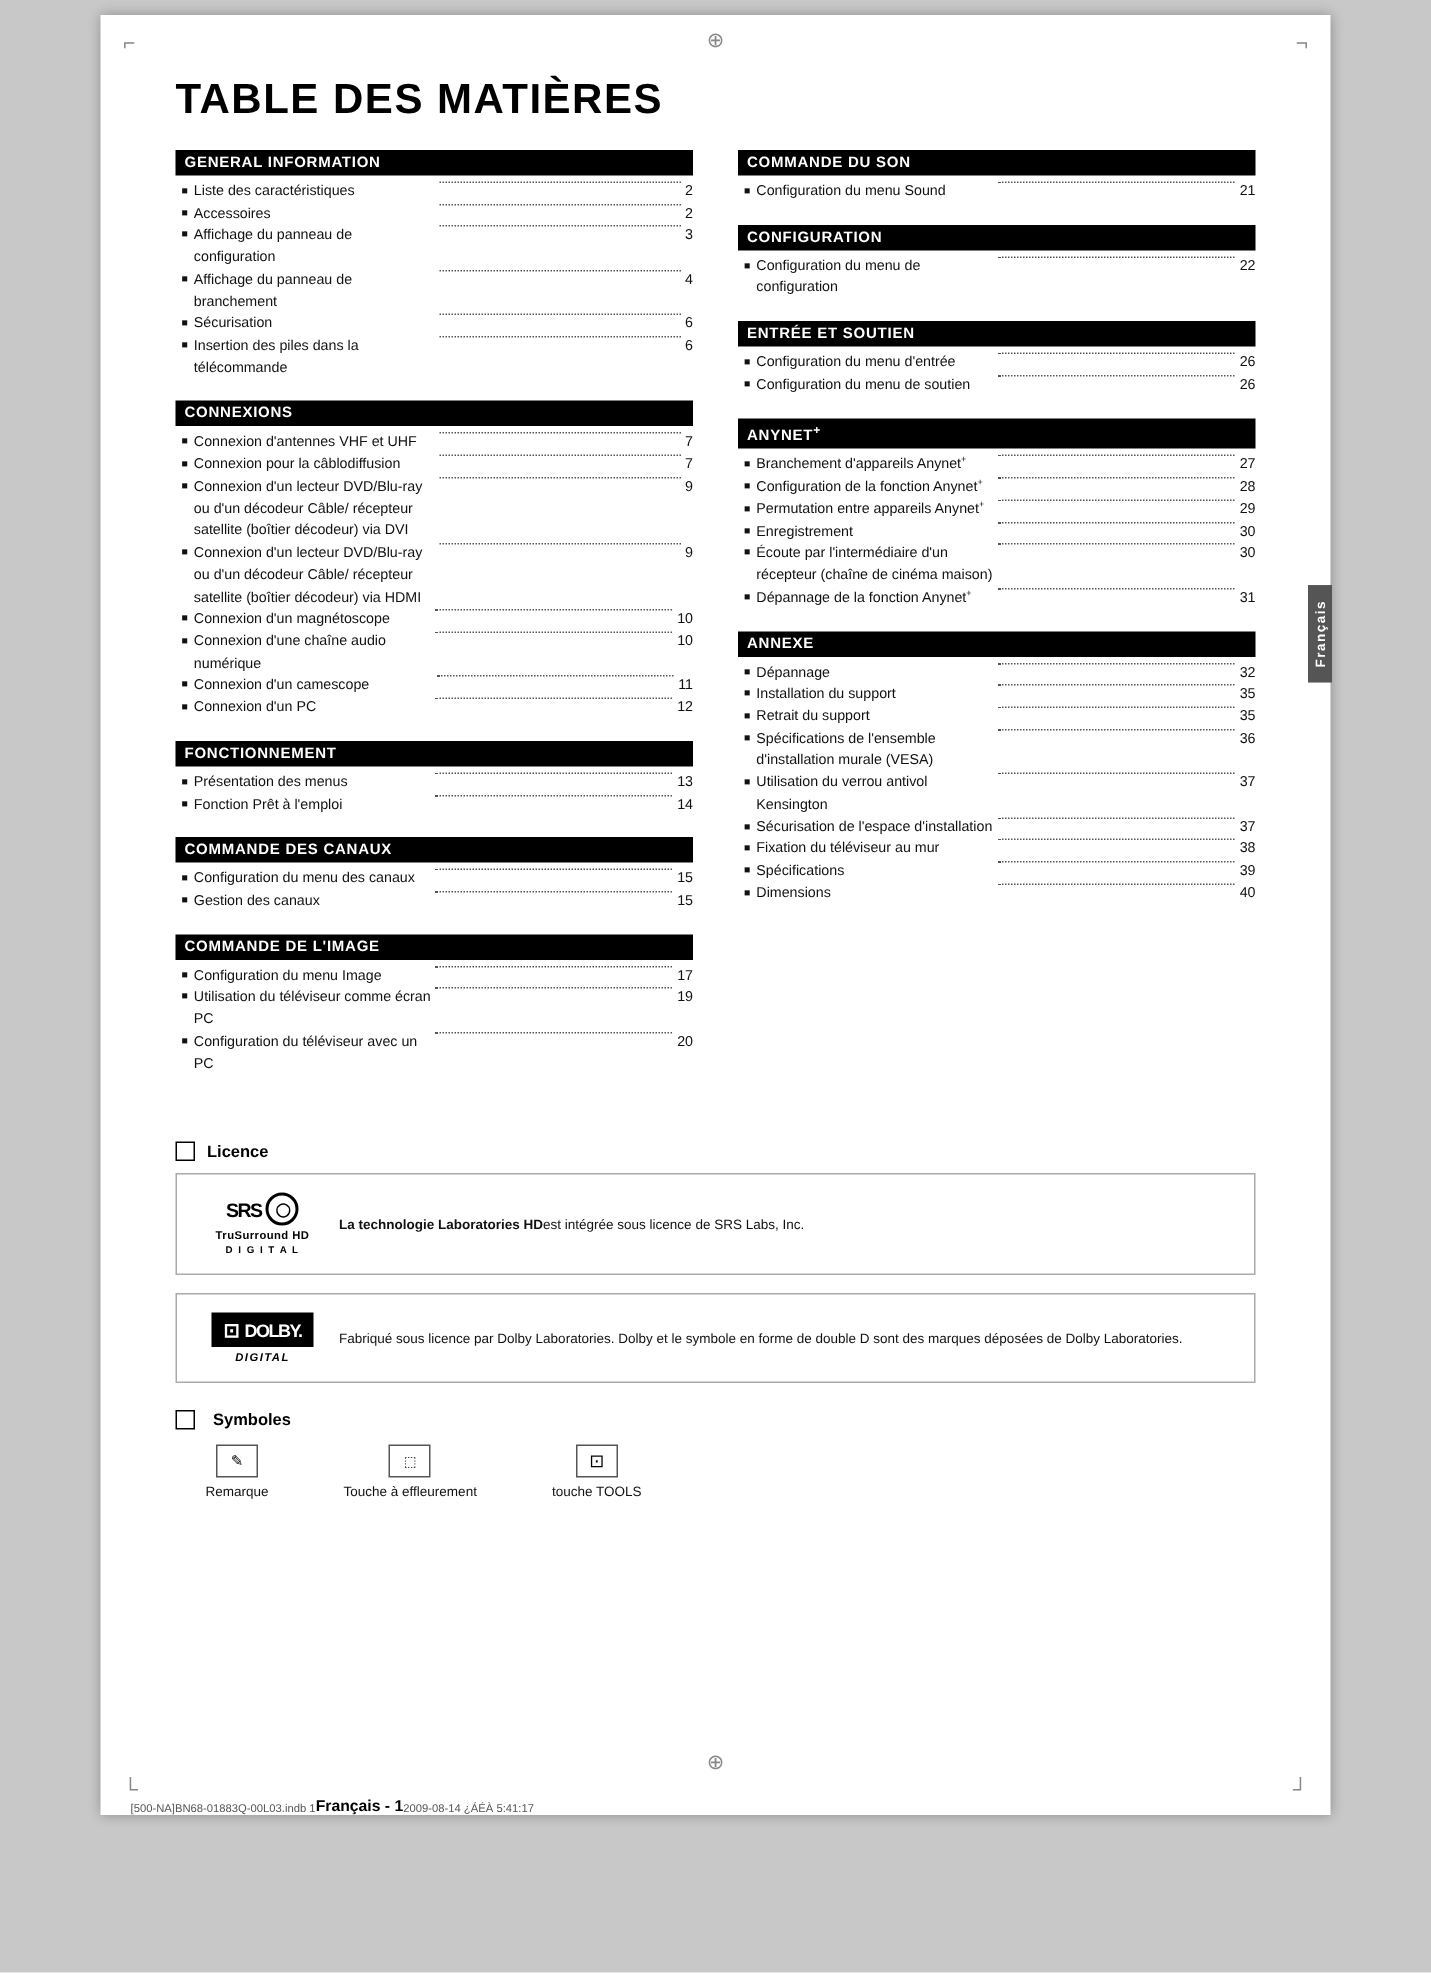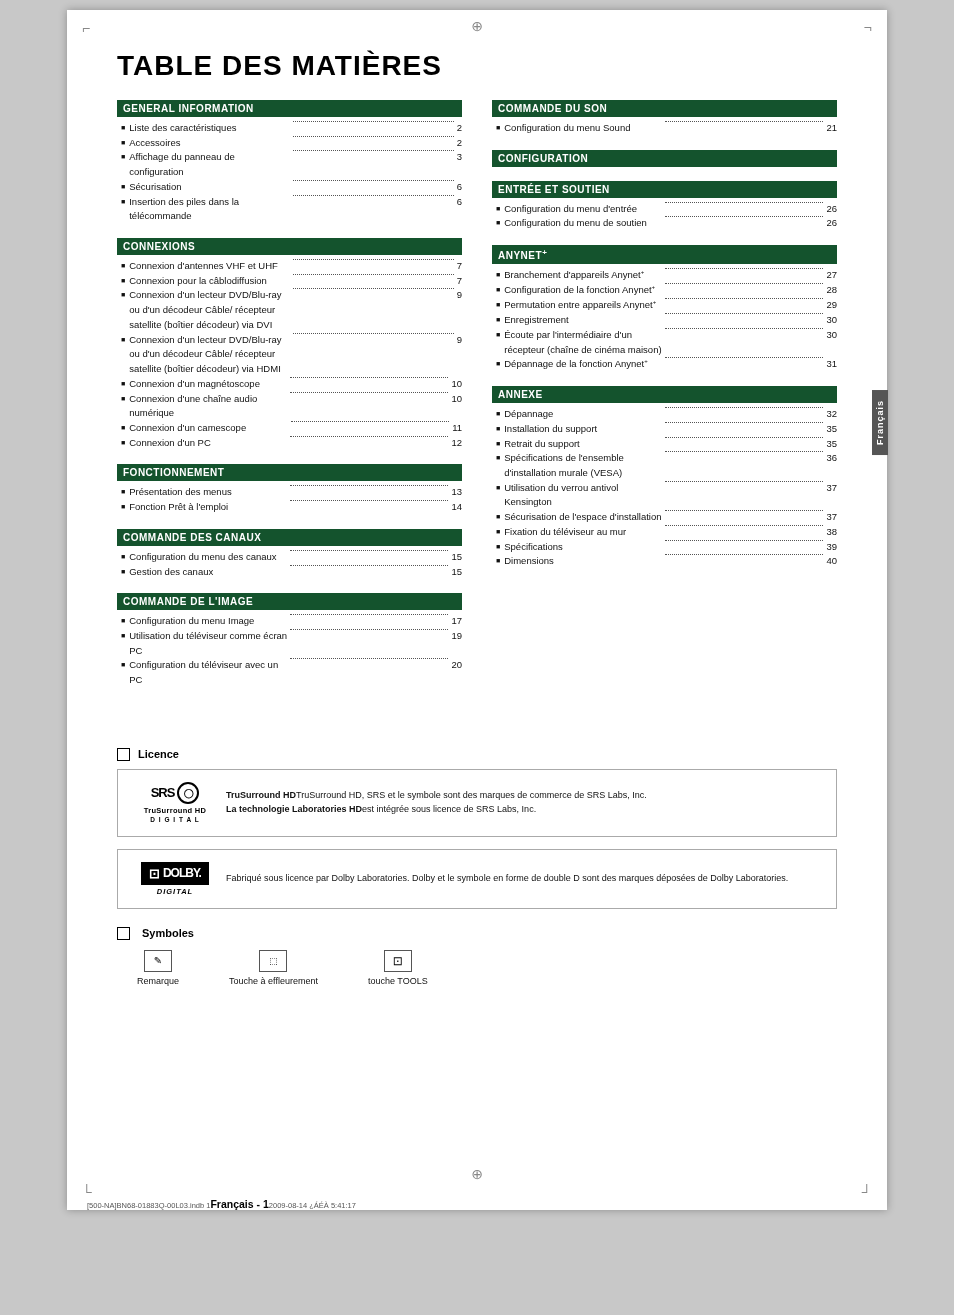--- a/index.html
+++ b/index.html
@@ -29,21 +29,21 @@
     }
     .two-col {
       display: grid;
       grid-template-columns: 1fr 1fr;
       gap: 0 30px;
     }
     .section {
       margin-bottom: 14px;
     }
     .section-header {
-      background: #14532d;
+      background: #000000;
       color: #fff;
       font-size: 10px;
       font-weight: bold;
       padding: 3px 6px;
       margin-bottom: 4px;
       letter-spacing: 0.5px;
     }
     .section-items {
       font-size: 9.5px;
       color: #111;
@@ -68,21 +68,21 @@
       min-width: 10px;
     }
     .page-num {
       white-space: nowrap;
     }
     .item-text {
       flex: 1;
     }
     
     .license-section {
-      margin-top: 46px;
+      margin-top: 30px;
     }
     .license-label {
       display: flex;
       align-items: center;
       gap: 8px;
       margin-bottom: 8px;
       font-size: 11px;
       font-weight: bold;
     }
     .checkbox-sq {
@@ -279,20 +279,25 @@
               <span class="item-text">Accessoires</span>
               <span class="dotted-line"></span>
               <span class="page-num">2</span>
             </p>
           <p>
               <span class="item-text">Affichage du panneau de configuration</span>
               <span class="dotted-line"></span>
               <span class="page-num">3</span>
             </p>
           <p>
+              <span class="item-text">Affichage du panneau de branchement</span>
+              <span class="dotted-line"></span>
+              <span class="page-num">4</span>
+            </p>
+          <p>
               <span class="item-text">Sécurisation</span>
               <span class="dotted-line"></span>
               <span class="page-num">6</span>
             </p>
           <p>
               <span class="item-text">Insertion des piles dans la télécommande</span>
               <span class="dotted-line"></span>
               <span class="page-num">6</span>
             </p>
         </div>
@@ -406,20 +411,27 @@
           <p>
               <span class="item-text">Configuration du menu Sound</span>
               <span class="dotted-line"></span>
               <span class="page-num">21</span>
             </p>
         </div>
       </div>
 
       <div class="section">
         <div class="section-header">CONFIGURATION</div>
+        <div class="section-items">
+          <p>
+              <span class="item-text">Configuration du menu de configuration</span>
+              <span class="dotted-line"></span>
+              <span class="page-num">22</span>
+            </p>
+        </div>
       </div>
 
       <div class="section">
         <div class="section-header">ENTRÉE ET SOUTIEN</div>
         <div class="section-items">
           <p>
               <span class="item-text">Configuration du menu d'entrée</span>
               <span class="dotted-line"></span>
               <span class="page-num">26</span>
             </p>
@@ -528,23 +540,20 @@
 
     <div class="license-box">
       <div class="srs-logo">
         <div style="display:flex;align-items:center;gap:3px;">
           <span style="font-size:13px;font-weight:900;letter-spacing:-1px;">SRS</span>
           <div class="srs-circle" style="width:22px;height:22px;font-size:9px;">◯</div>
         </div>
         <div class="srs-sub">TruSurround HD<br><span style="letter-spacing:1px;font-size:6.5px;">D I G I T A L</span></div>
       </div>
       <div>
-        <div class="license-text">
-          <b>TruSurround HD</b><span>TruSurround HD, SRS et le symbole sont des marques de commerce de SRS Labs, Inc.</span>
-        </div>
         <div class="license-text">
           <b>La technologie Laboratories HD</b><span>est intégrée sous licence de SRS Labs, Inc.</span>
         </div>
       </div>
     </div>
 
     <div class="license-box">
       <div class="dolby-logo">
         <div class="dolby-rect">
           <span style="font-size:13px;font-weight:900;">⊡</span>

